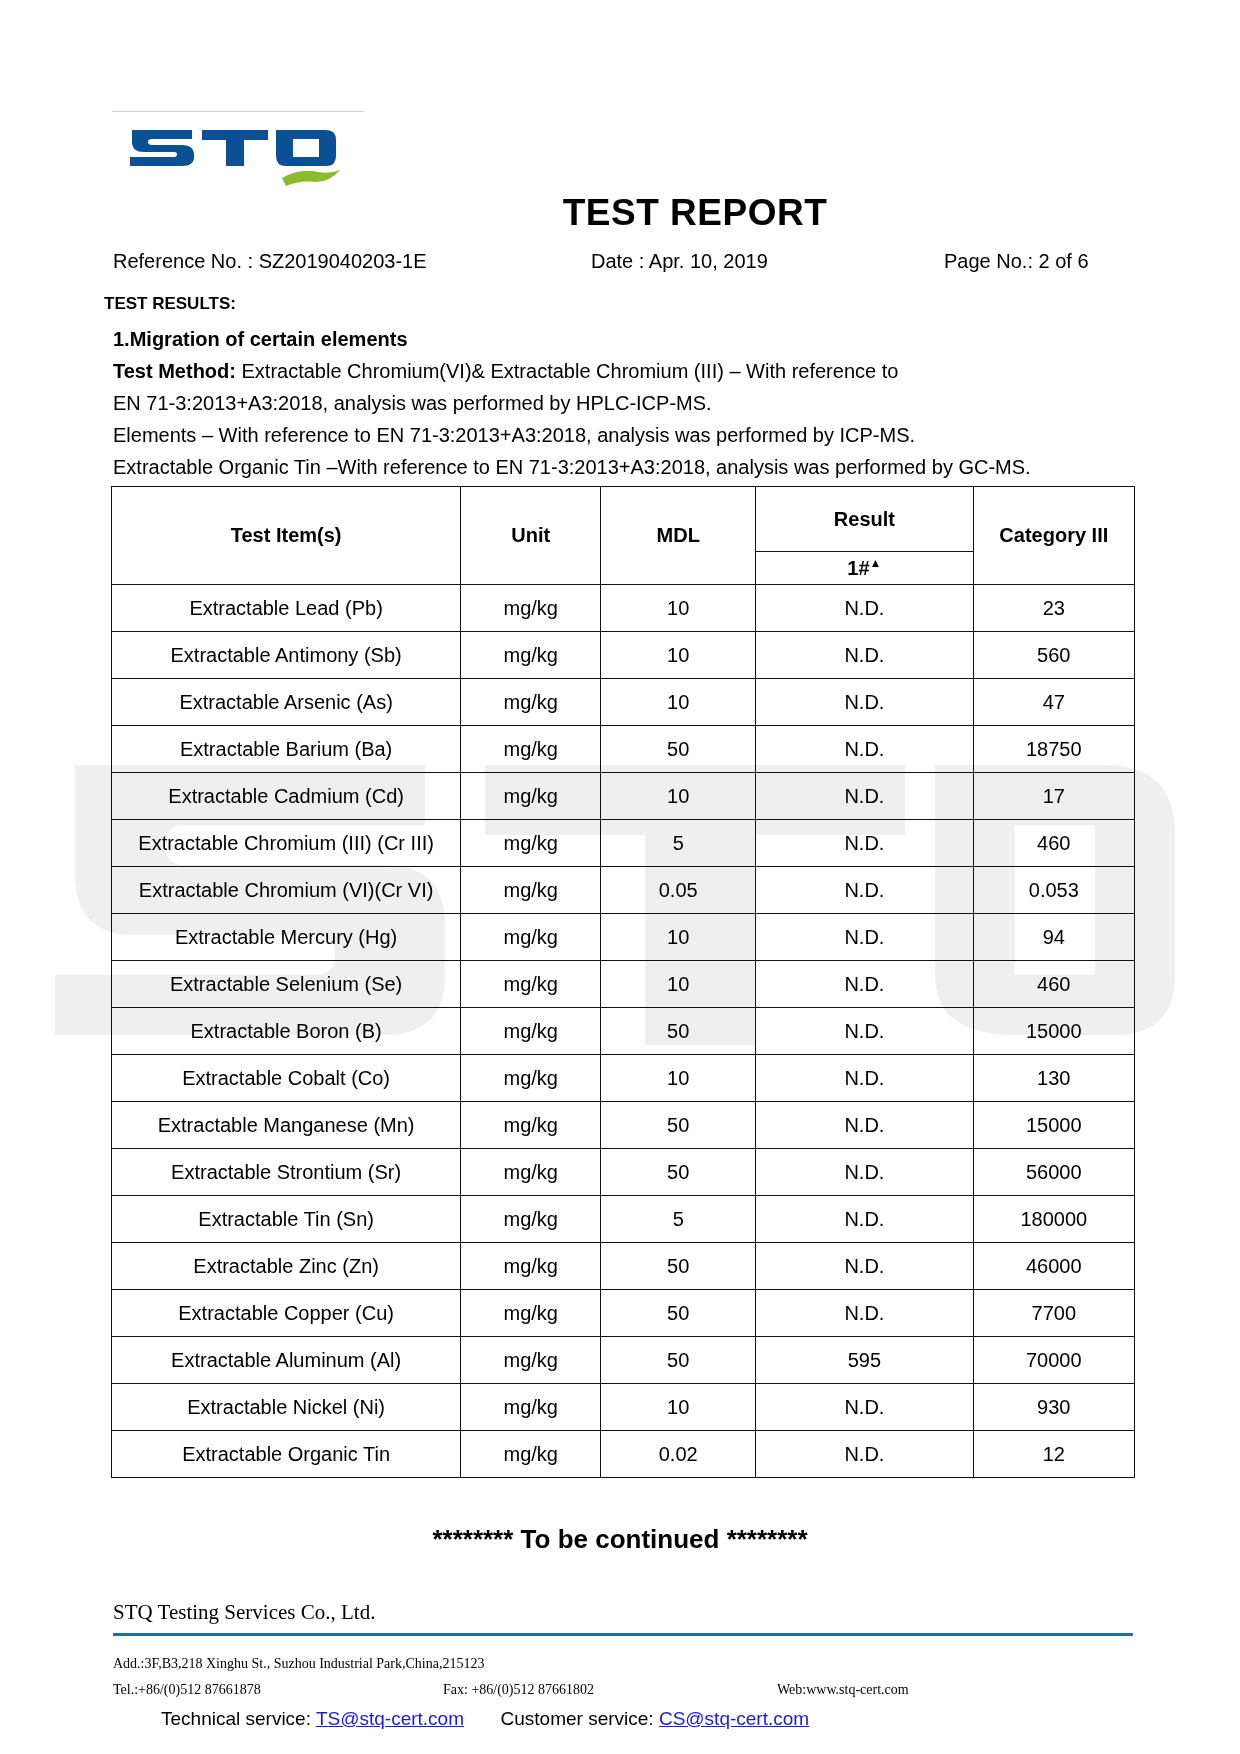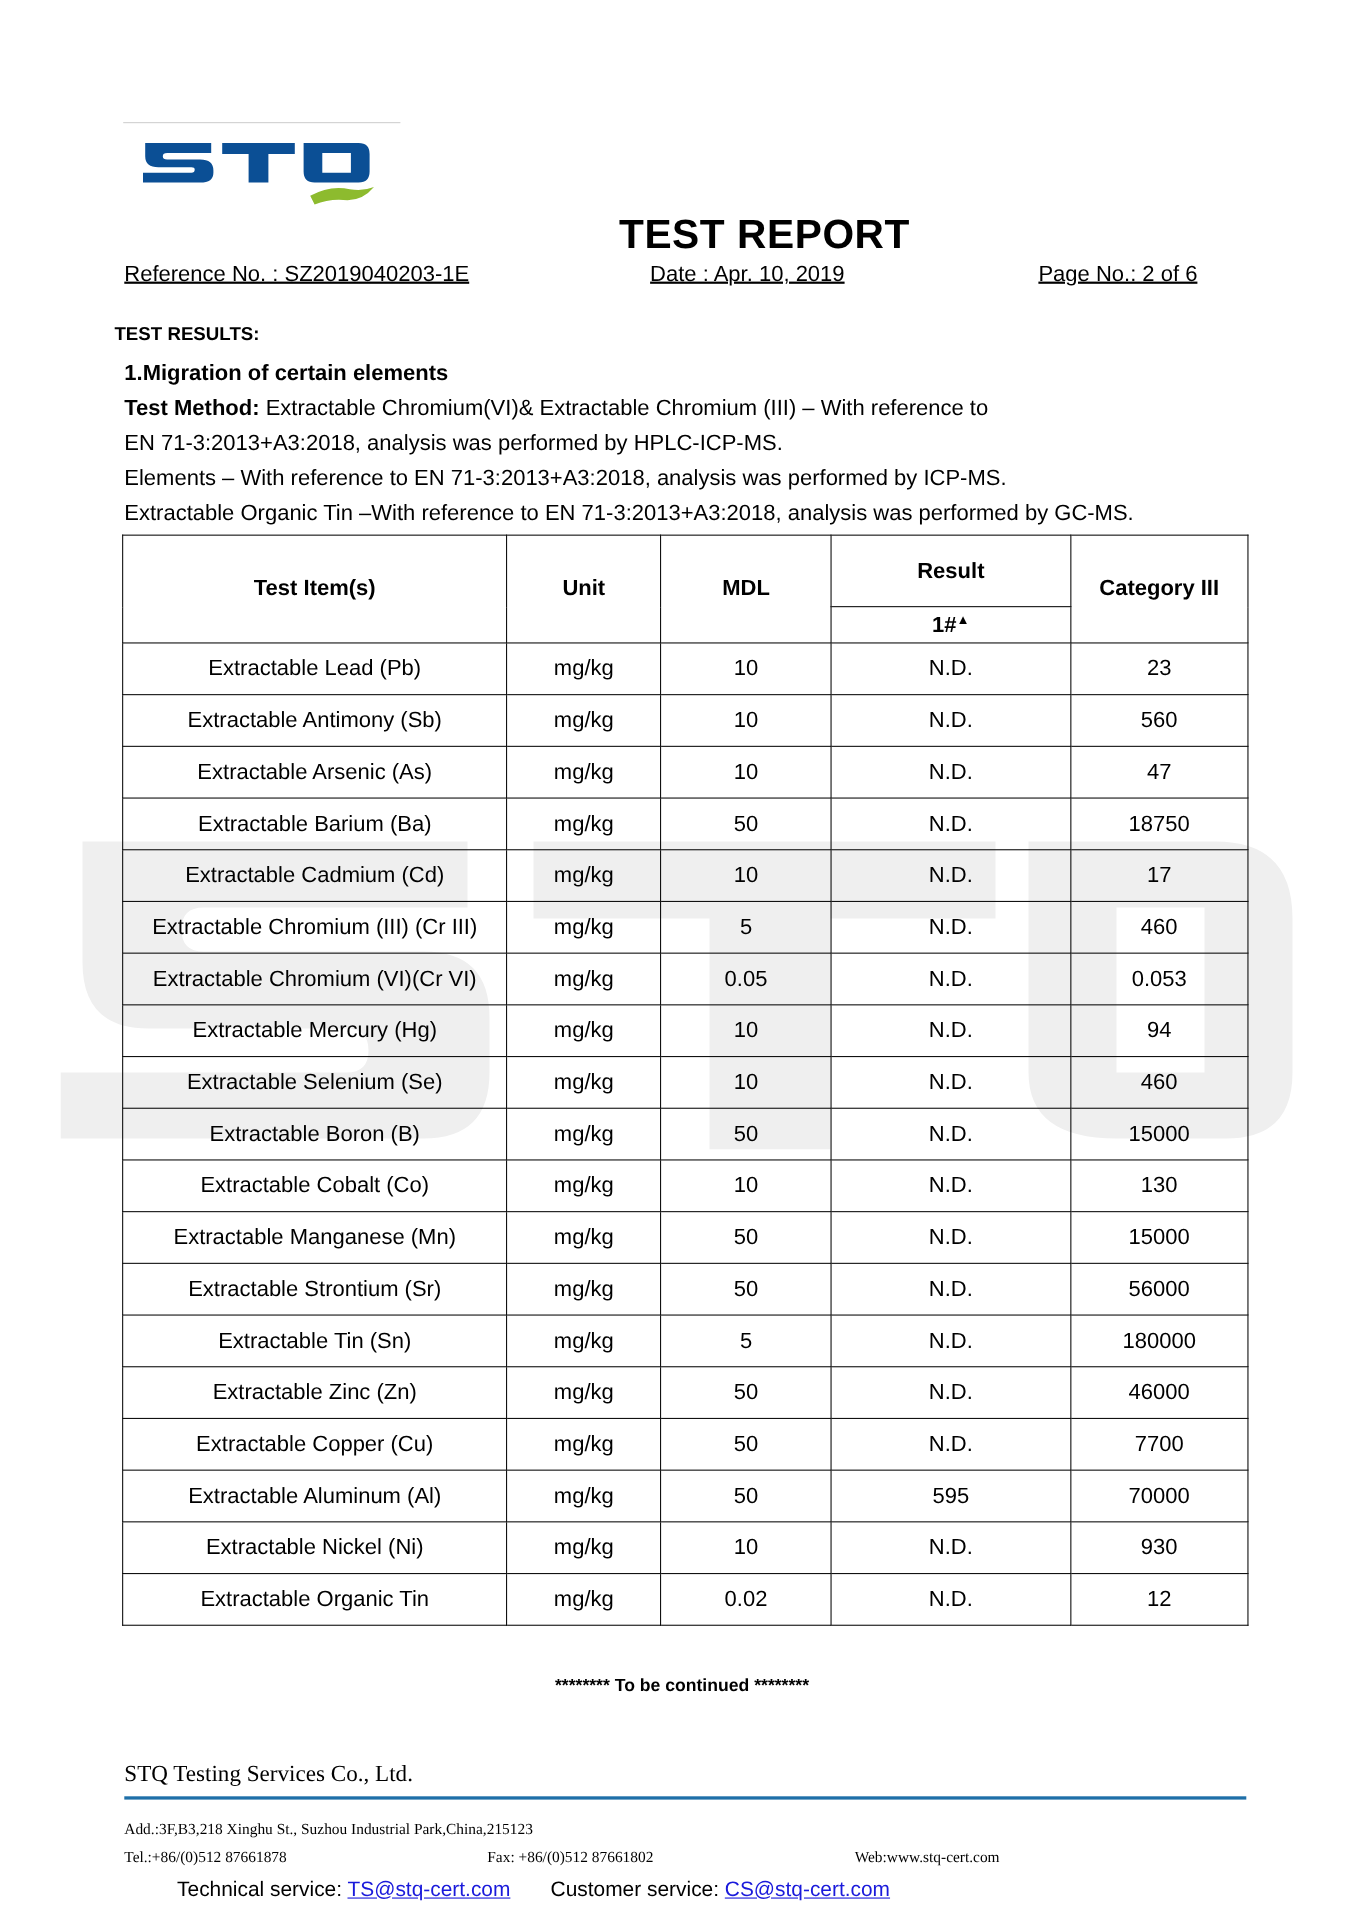--- a/index.html
+++ b/index.html
@@ -3,33 +3,33 @@
 <meta charset="utf-8">
 <style>
   html, body { margin:0; padding:0; background:#ffffff; }
   body { width:1240px; height:1754px; position:relative; overflow:hidden;
          font-family:"Liberation Sans", sans-serif; color:#000; }
   .abs { position:absolute; }
   .watermark { position:absolute; left:55px; top:745px; width:1130px; height:300px; z-index:0; }
   .logo-rule { left:112px; top:111px; width:252px; height:1px; background:#d0d0d0; }
   .logo { left:130px; top:126px; width:210px; height:62px; }
   .title { left:0; width:1240px; top:192px; text-align:center; font-weight:bold; font-size:37px; letter-spacing:0.5px; padding-left:150px; box-sizing:border-box; }
-  .meta { top:238px; font-size:20px;text-decoration:underline; }
+  .meta { top:250px; font-size:20px; }
   .h-results { left:104px; top:294px; font-size:17px; font-weight:bold; }
   .h-sub { left:113px; top:328px; font-size:20px; font-weight:bold; }
   .para { left:113px; font-size:20px; white-space:nowrap; }
   table.results { position:absolute; left:111px; top:486px; width:1024px; border-collapse:collapse; z-index:1; font-size:20px; }
   table.results td, table.results th { border:1.5px solid #111; text-align:center; vertical-align:middle; padding:0; }
   table.results th { font-weight:bold; }
   .c1 { width:357px; } .c2 { width:142px; } .c3 { width:158px; } .c4 { width:222px; } .c5 { width:163px; }
   tr.hdr1 th { height:64px; }
   tr.hdr2 th { height:32px; }
   tr.data td { height:46px; }
   .sup { font-size:12px; vertical-align:super; }
-  .continued { left:0; width:1240px; text-align:center; top:1524px; font-size:16px; font-weight:bold; }
+  .continued { left:0; width:1240px; text-align:center; top:1524px; font-size:26px; font-weight:bold; }
   .company { left:113px; top:1600px; font-family:"Liberation Serif", serif; font-size:21px; }
   .footer-rule { left:113px; top:1633px; width:1020px; height:3px; background:#1e6fa8; }
   .footer-line { left:113px; font-family:"Liberation Serif", serif; font-size:14px; white-space:nowrap; }
   .svc { left:113px; top:1708px; font-size:19px; white-space:nowrap;margin-left:48px; }
   .svc a { color:#1a1adb; text-decoration:underline; }
 </style>
 </head>
 <body>
 
 <svg class="watermark" viewBox="0 0 1130 300" preserveAspectRatio="none">

